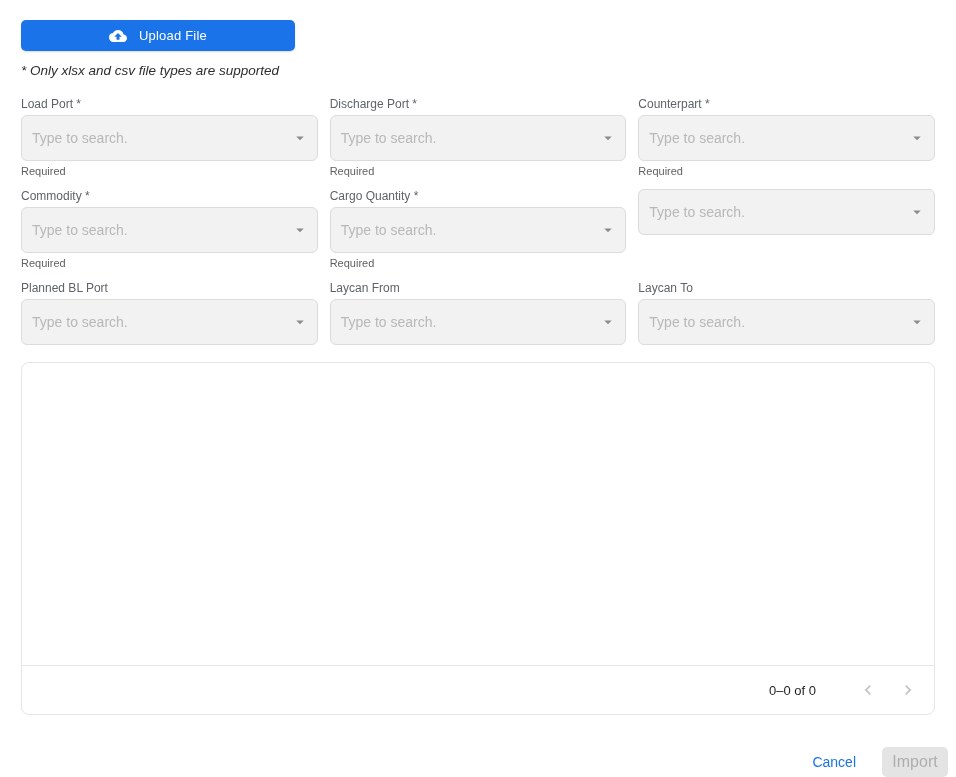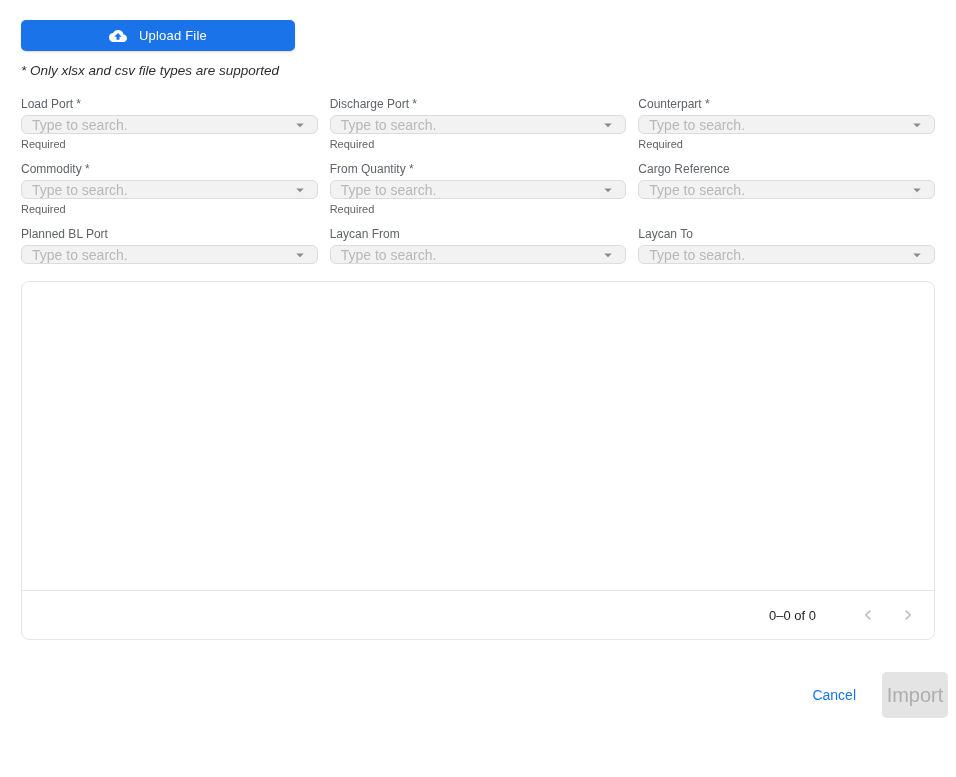--- a/index.html
+++ b/index.html
@@ -29,21 +29,21 @@
   .upload-btn svg { width: 18px; height: 18px; fill: #ffffff; }
   .note { margin-top: 12px; font-size: 13.5px; font-style: italic; color: #2d2d2d; }
 
   
   .form-grid {
     margin-top: 19px; display: grid; grid-template-columns: repeat(3, 1fr);
     column-gap: 8px; row-gap: 10px; gap: 12px;
   }
   .field label { display: block; font-size: 12px; color: #5f6368; margin-bottom: 4px; }
   .select {
-    height: 19px; background: #f2f2f2; border: 1px solid #dcdcdc; border-radius: 6px;
+    height: 46px; background: #f2f2f2; border: 1px solid #dcdcdc; border-radius: 6px;
     display: flex; align-items: center; padding: 0 8px 0 10px; cursor: text;
   }
   .select input {
     flex: 1; min-width: 0; border: none; background: transparent; outline: none;
     font-size: 14px; color: #212121; font-family: "Liberation Sans", sans-serif;
   }
   .select input::placeholder { color: #b8b8b8; opacity: 1; }
   .caret { display: flex; align-items: center; cursor: pointer; }
   .caret svg { width: 18px; height: 18px; fill: #8b8b8b; }
   .helper { margin-top: 4px; font-size: 11px; color: #616161; }
@@ -68,22 +68,22 @@
   
   .actions {
     margin-top: 32px; display: flex; align-items: center; justify-content: flex-end;
     padding-right: 8px; gap: 24px;
   }
   .cancel-btn {
     border: none; background: none; color: #1a73e8; font-size: 14px; font-weight: 500;
     font-family: "Liberation Sans", sans-serif; cursor: pointer; padding: 6px 2px;
   }
   .import-btn {
-    width: 66px; height: 46px; border: none; border-radius: 5px; background: #e4e4e4;
-    color: #aeaeae; font-size: 20px; font-weight: 500; font-family: "Liberation Sans", sans-serif;
+    width: 66px; height: 30px; border: none; border-radius: 5px; background: #e4e4e4;
+    color: #aeaeae; font-size: 16px; font-weight: 500; font-family: "Liberation Sans", sans-serif;
     cursor: default;
   }
 </style>
 </head>
 <body>
 
 <div class="modal">
 
 
   <div class="content">
@@ -147,34 +147,33 @@
           <span class="caret">
             <svg viewBox="0 0 24 24">
                 <path d="M7 10l5 5 5-5z"></path>
               </svg>
           </span>
         </div>
         <div class="helper">Required</div>
       </div>
 
       <div class="field">
-        <label>From Quantity *</label>
-        <div class="select">
-          <input placeholder="Type to search." style="">
-          <span class="caret">
-            <svg viewBox="0 0 24 24">
-                <path d="M7 10l5 5 5-5z"></path>
-              </svg>
-          </span>
-        </div>
-        <div class="helper">Required</div>
-      </div>
-
-      <div class="field">
-        <label>Cargo Reference</label>
+        <label>Cargo Quantity *</label>
+        <div class="select">
+          <input placeholder="Type to search." style="">
+          <span class="caret">
+            <svg viewBox="0 0 24 24">
+                <path d="M7 10l5 5 5-5z"></path>
+              </svg>
+          </span>
+        </div>
+        <div class="helper">Required</div>
+      </div>
+
+      <div class="field">
         <div class="select">
           <input placeholder="Type to search." style="">
           <span class="caret">
             <svg viewBox="0 0 24 24">
                 <path d="M7 10l5 5 5-5z"></path>
               </svg>
           </span>
         </div>
       </div>
 

